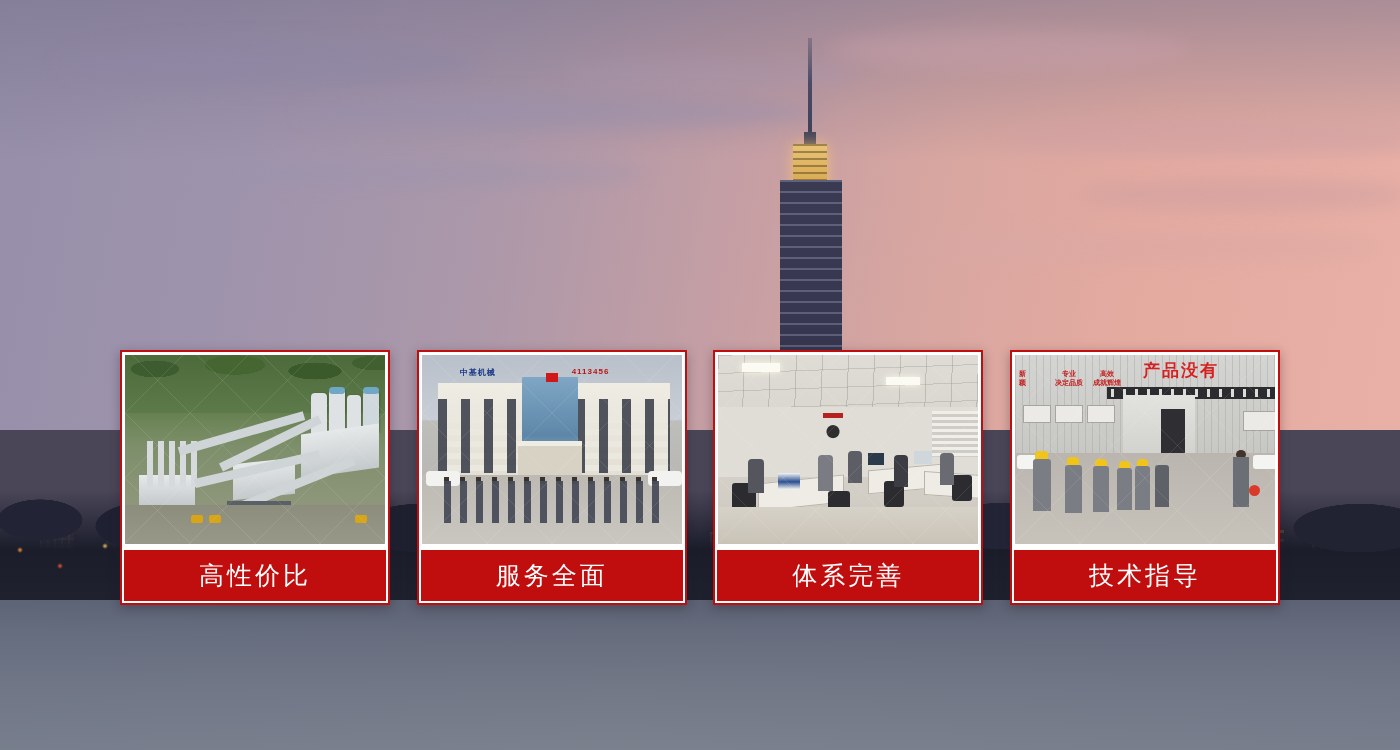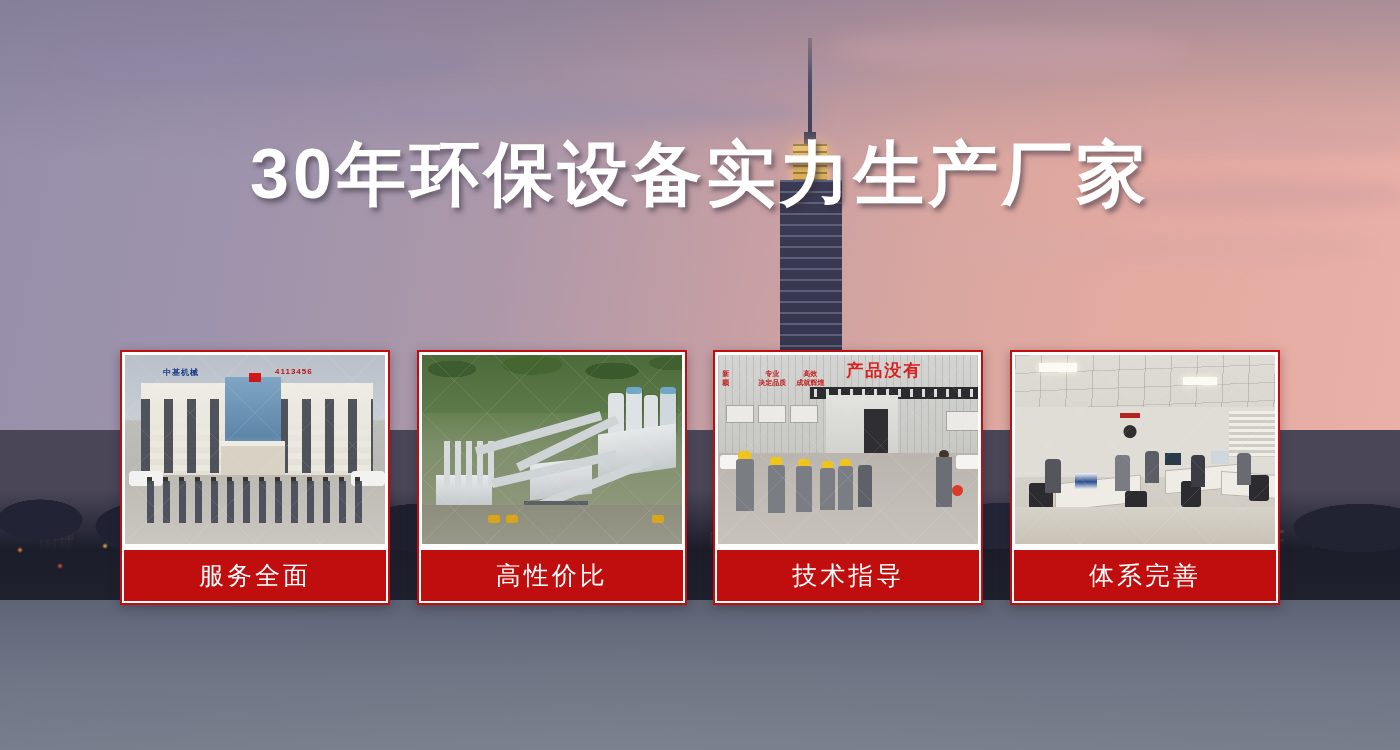--- a/index.html
+++ b/index.html
@@ -417,44 +417,23 @@
         <i></i>
       </div>
   </div>
 
   <div class="trees"></div>
   <div class="shorelights"></div>
   <div class="river">
     <div class="river-sheen"></div>
   </div>
 
-  <div class="headline">30年环保设备实力生产厂家</div>
 
 
   <div class="cards">
-
-    <div class="card">
-      <div class="photo p1">
-        <div class="bldg"></div>
-        <div class="glass"></div>
-        <div class="porch"></div>
-        <div class="flag"></div>
-        <div class="sign">中基机械</div>
-        <div class="phone">4113456</div>
-        <div class="ground"></div>
-        <div class="car l"></div>
-        <div class="car r"></div>
-        <div class="heads"></div>
-        <div class="people"></div>
-        <div class="wm"></div>
-      </div>
-      <div class="caption">
-        <span>服务全面</span>
-      </div>
-    </div>
 
     <div class="card">
       <div class="photo p2">
         <div class="forest"></div>
         <div class="silo s1"></div>
         <div class="silo s2"></div>
         <div class="silo s3"></div>
         <div class="silo s4"></div>
         <div class="cap a"></div>
         <div class="cap b"></div>
@@ -472,56 +451,36 @@
         <div class="dig b"></div>
         <div class="dig c"></div>
         <div class="wm"></div>
       </div>
       <div class="caption">
         <span>高性价比</span>
       </div>
     </div>
 
     <div class="card">
-      <div class="photo p4">
-        <div class="fac"></div>
-        <div class="bigtxt">产品没有</div>
-        <div class="smtxt st1">新<br>颖</div>
-        <div class="smtxt st2">专业<br>决定品质</div>
-        <div class="smtxt st3">高效<br>成就辉煌</div>
-        <div class="strip"></div>
-        <div class="win w1"></div>
-        <div class="win w2"></div>
-        <div class="win w3"></div>
-        <div class="shut"></div>
-        <div class="door"></div>
-        <div class="win w4"></div>
-        <div class="yard2"></div>
-        <div class="car2 a"></div>
-        <div class="car2 b"></div>
-
-        <div class="hat" style="left:20px;top:96px;width:13px;height:8px;"></div>
-        <div class="wk" style="left:18px;top:104px;width:18px;height:52px;"></div>
-        <div class="hat" style="left:52px;top:102px;width:12px;height:8px;"></div>
-        <div class="wk" style="left:50px;top:110px;width:17px;height:48px;"></div>
-        <div class="hat" style="left:80px;top:104px;width:12px;height:7px;"></div>
-        <div class="wk" style="left:78px;top:111px;width:16px;height:46px;"></div>
-        <div class="hat" style="left:104px;top:106px;width:11px;height:7px;"></div>
-        <div class="wk" style="left:102px;top:113px;width:15px;height:42px;"></div>
-        <div class="hat" style="left:122px;top:104px;width:11px;height:7px;"></div>
-        <div class="wk" style="left:120px;top:111px;width:15px;height:44px;"></div>
-        <div class="wk" style="left:140px;top:110px;width:14px;height:42px;background:#5e6168;"></div>
-
-        <div class="bosshead"></div>
-        <div class="boss"></div>
-        <div class="ball"></div>
+      <div class="photo p1">
+        <div class="bldg"></div>
+        <div class="glass"></div>
+        <div class="porch"></div>
+        <div class="flag"></div>
+        <div class="sign">中基机械</div>
+        <div class="phone">4113456</div>
+        <div class="ground"></div>
+        <div class="car l"></div>
+        <div class="car r"></div>
+        <div class="heads"></div>
+        <div class="people"></div>
         <div class="wm"></div>
       </div>
       <div class="caption">
-        <span>技术指导</span>
+        <span>服务全面</span>
       </div>
     </div>
 
     <div class="card">
       <div class="photo p3">
         <div class="ceil"></div>
         <div class="light l1"></div>
         <div class="light l2"></div>
         <div class="wall"></div>
         <div class="decal"></div>
@@ -542,14 +501,54 @@
         <div class="mon m2"></div>
         <div class="box"></div>
         <div class="floor"></div>
         <div class="wm"></div>
       </div>
       <div class="caption">
         <span>体系完善</span>
       </div>
     </div>
 
+    <div class="card">
+      <div class="photo p4">
+        <div class="fac"></div>
+        <div class="bigtxt">产品没有</div>
+        <div class="smtxt st1">新<br>颖</div>
+        <div class="smtxt st2">专业<br>决定品质</div>
+        <div class="smtxt st3">高效<br>成就辉煌</div>
+        <div class="strip"></div>
+        <div class="win w1"></div>
+        <div class="win w2"></div>
+        <div class="win w3"></div>
+        <div class="shut"></div>
+        <div class="door"></div>
+        <div class="win w4"></div>
+        <div class="yard2"></div>
+        <div class="car2 a"></div>
+        <div class="car2 b"></div>
+
+        <div class="hat" style="left:20px;top:96px;width:13px;height:8px;"></div>
+        <div class="wk" style="left:18px;top:104px;width:18px;height:52px;"></div>
+        <div class="hat" style="left:52px;top:102px;width:12px;height:8px;"></div>
+        <div class="wk" style="left:50px;top:110px;width:17px;height:48px;"></div>
+        <div class="hat" style="left:80px;top:104px;width:12px;height:7px;"></div>
+        <div class="wk" style="left:78px;top:111px;width:16px;height:46px;"></div>
+        <div class="hat" style="left:104px;top:106px;width:11px;height:7px;"></div>
+        <div class="wk" style="left:102px;top:113px;width:15px;height:42px;"></div>
+        <div class="hat" style="left:122px;top:104px;width:11px;height:7px;"></div>
+        <div class="wk" style="left:120px;top:111px;width:15px;height:44px;"></div>
+        <div class="wk" style="left:140px;top:110px;width:14px;height:42px;background:#5e6168;"></div>
+
+        <div class="bosshead"></div>
+        <div class="boss"></div>
+        <div class="ball"></div>
+        <div class="wm"></div>
+      </div>
+      <div class="caption">
+        <span>技术指导</span>
+      </div>
+    </div>
+
   </div>
 </div>
 
 </body></html>

